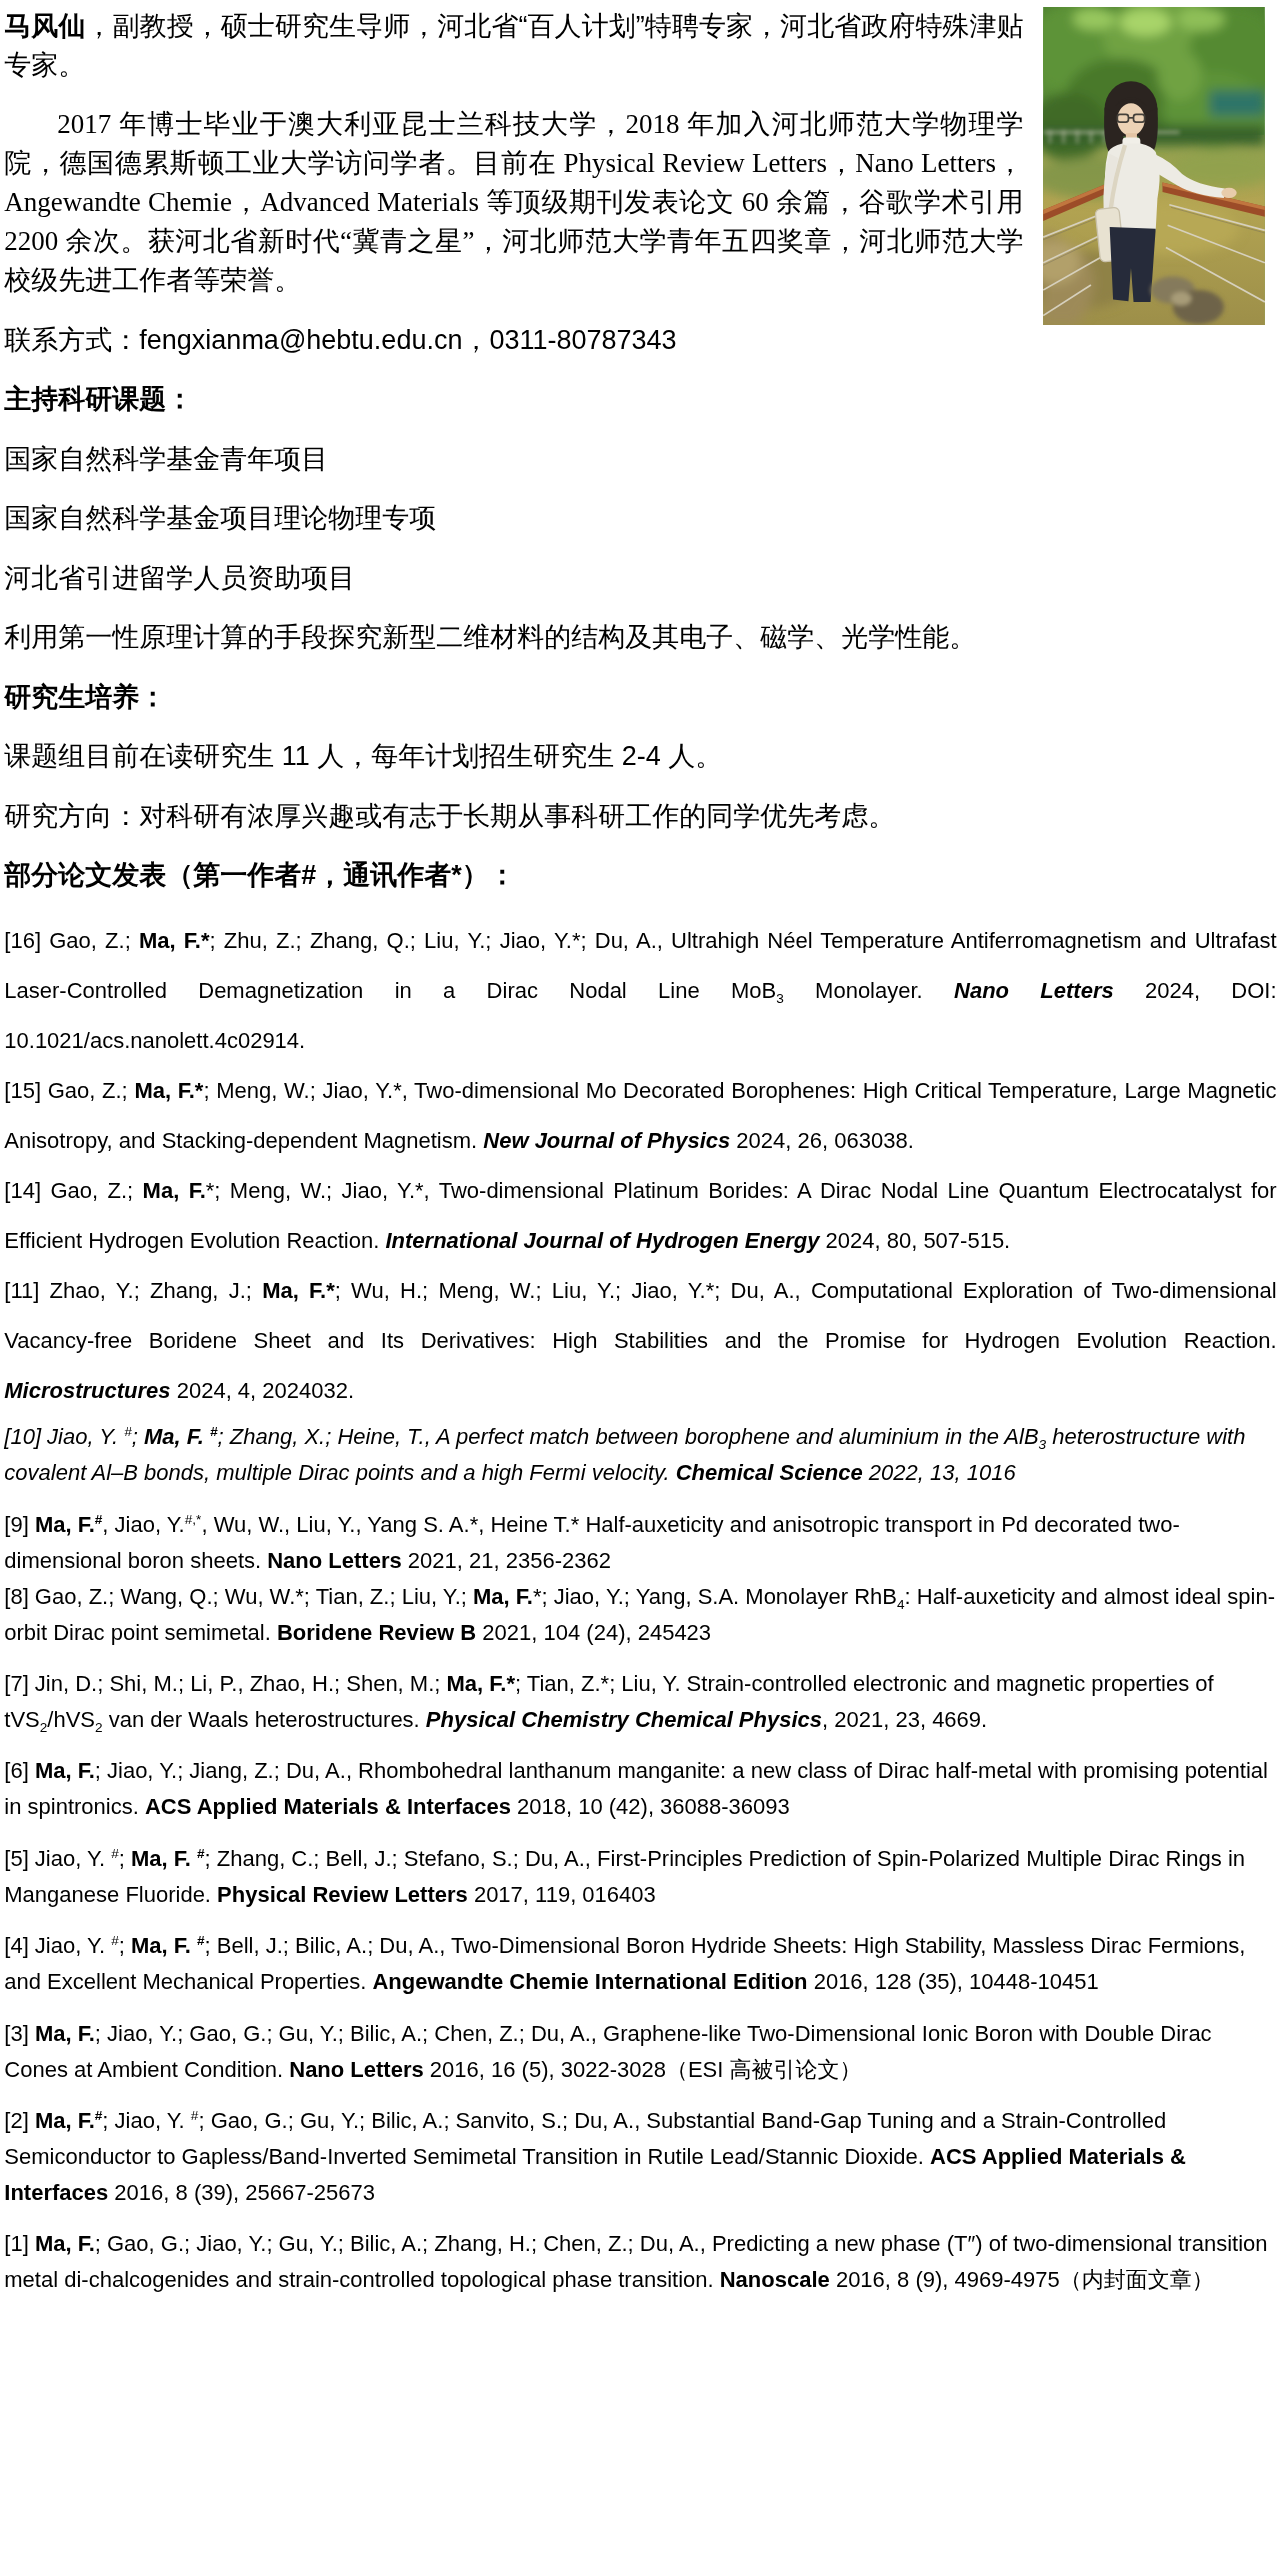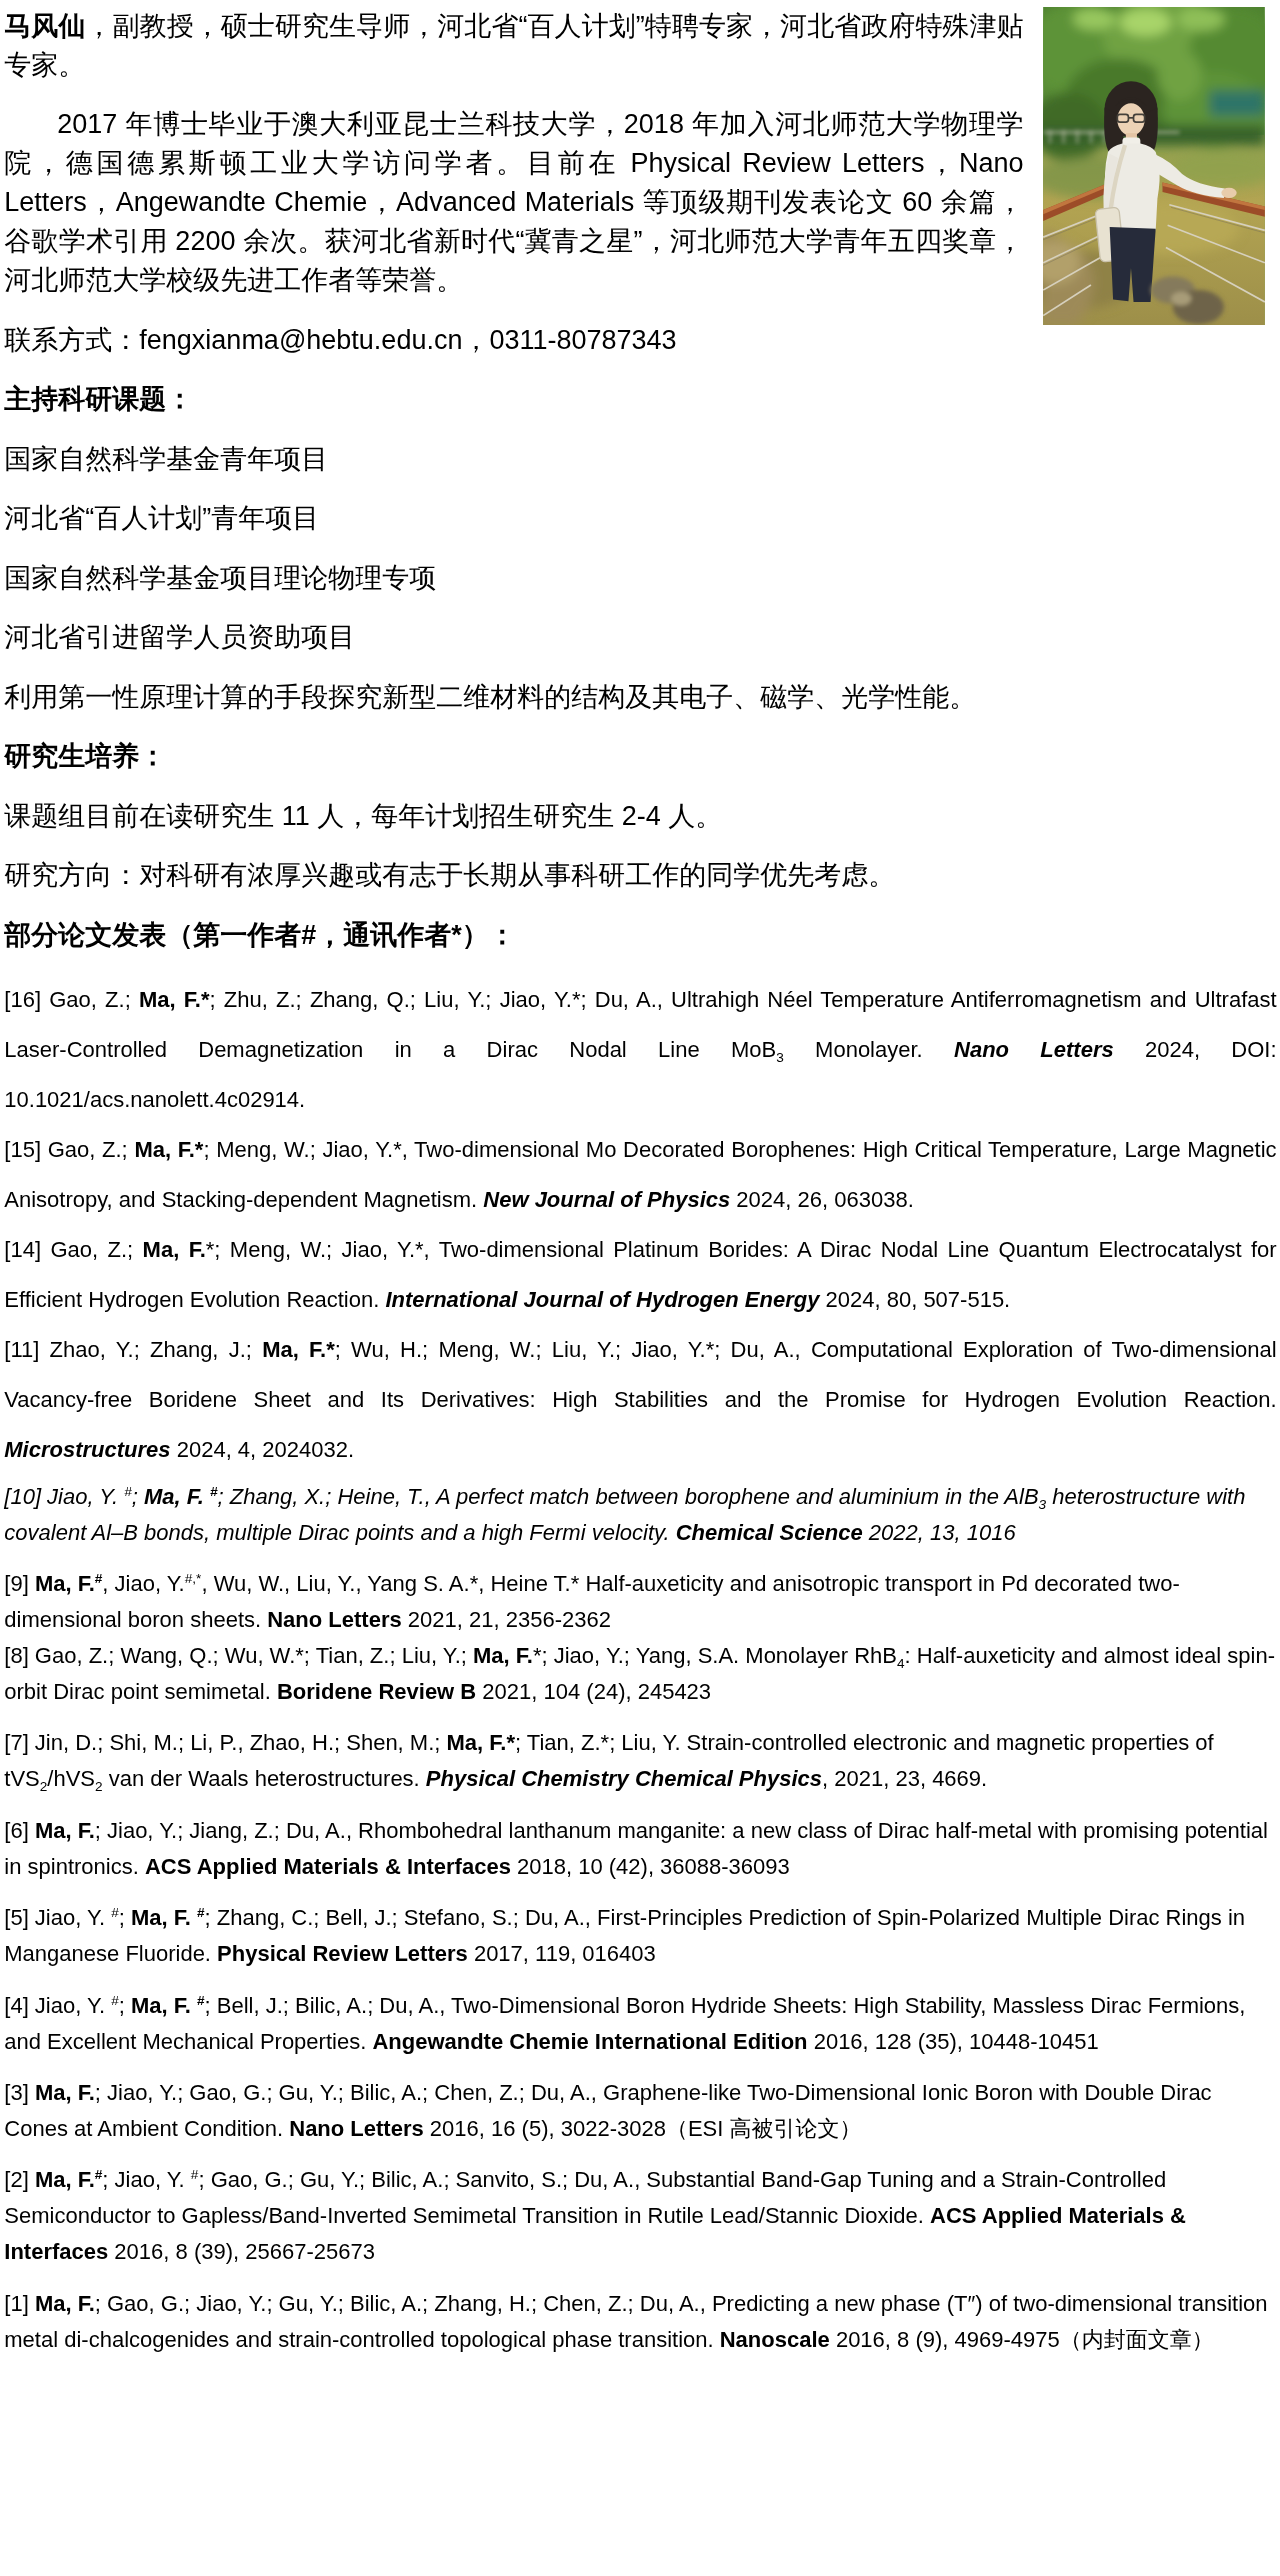--- a/index.html
+++ b/index.html
@@ -5,21 +5,21 @@
   html,body{margin:0;padding:0;background:#ffffff;color:#000000;}
   body{width:1280px;height:2576px;overflow:hidden;font-family:"Liberation Sans","DejaVu Sans",sans-serif;}
   .page{box-sizing:border-box;width:1280px;padding:6.8px 3.4px 0 4.3px;}
   
   .photo{float:right;width:222px;height:318px;margin:0 12px 15.4px 19px;padding:0;}
   .photo svg{display:block;width:222px;height:318px;}
   
   .cn{font-size:27px;line-height:39px;margin:0 0 20.5px 0;font-weight:normal;}
   .cn.heading{font-weight:bold;}
   .intro{text-align:justify;}
-  .bio{text-align:justify;text-indent:53px;}
+  .bio{text-align:justify;text-indent:53px;font-family:Liberation Serif, serif;}
   
   .pub{font-size:22px;margin:0;}
   .pub.wide{line-height:50px;text-align:justify;}
   .pub.tight{line-height:36px;margin-top:15.4px;text-align:left;}
   .pub.first-tight{margin-top:3.4px;font-style:italic;}
   .pub.no-gap{margin-top:0;}
   .seg-b{font-weight:bold;}
   .seg-bi{font-weight:bold;font-style:italic;}
   .seg-sup{vertical-align:super;font-size:0.62em;line-height:0;}
   .seg-sub{vertical-align:sub;font-size:0.62em;line-height:0;}
@@ -129,21 +129,20 @@
     </svg>
   </figure>
 
   <p class="cn intro"><span class="seg-b">马风仙</span><span>，副教授，硕士研究生导师，河北省“百人计划”特聘专家，河北省政府特殊津贴专家。</span></p>
   <p class="cn bio">2017 年博士毕业于澳大利亚昆士兰科技大学，2018 年加入河北师范大学物理学院，德国德累斯顿工业大学访问学者。目前在 Physical Review Letters，Nano Letters，Angewandte Chemie，Advanced Materials 等顶级期刊发表论文 60 余篇，谷歌学术引用 2200 余次。获河北省新时代“冀青之星”，河北师范大学青年五四奖章，河北师范大学校级先进工作者等荣誉。</p>
   <p class="cn">联系方式：fengxianma@hebtu.edu.cn，0311-80787343</p>
 
   <h2 class="cn heading">主持科研课题：</h2>
   <div>
       <p class="cn">国家自然科学基金青年项目</p>
-      <p class="cn">河北省“百人计划”青年项目</p>
       <p class="cn">国家自然科学基金项目理论物理专项</p>
       <p class="cn">河北省引进留学人员资助项目</p>
     </div>
 
   <p class="cn">利用第一性原理计算的手段探究新型二维材料的结构及其电子、磁学、光学性能。</p>
 
   <h2 class="cn heading">研究生培养：</h2>
   <div>
       <p class="cn">课题组目前在读研究生 11 人，每年计划招生研究生 2-4 人。</p>
       <p class="cn">研究方向：对科研有浓厚兴趣或有志于长期从事科研工作的同学优先考虑。</p>

